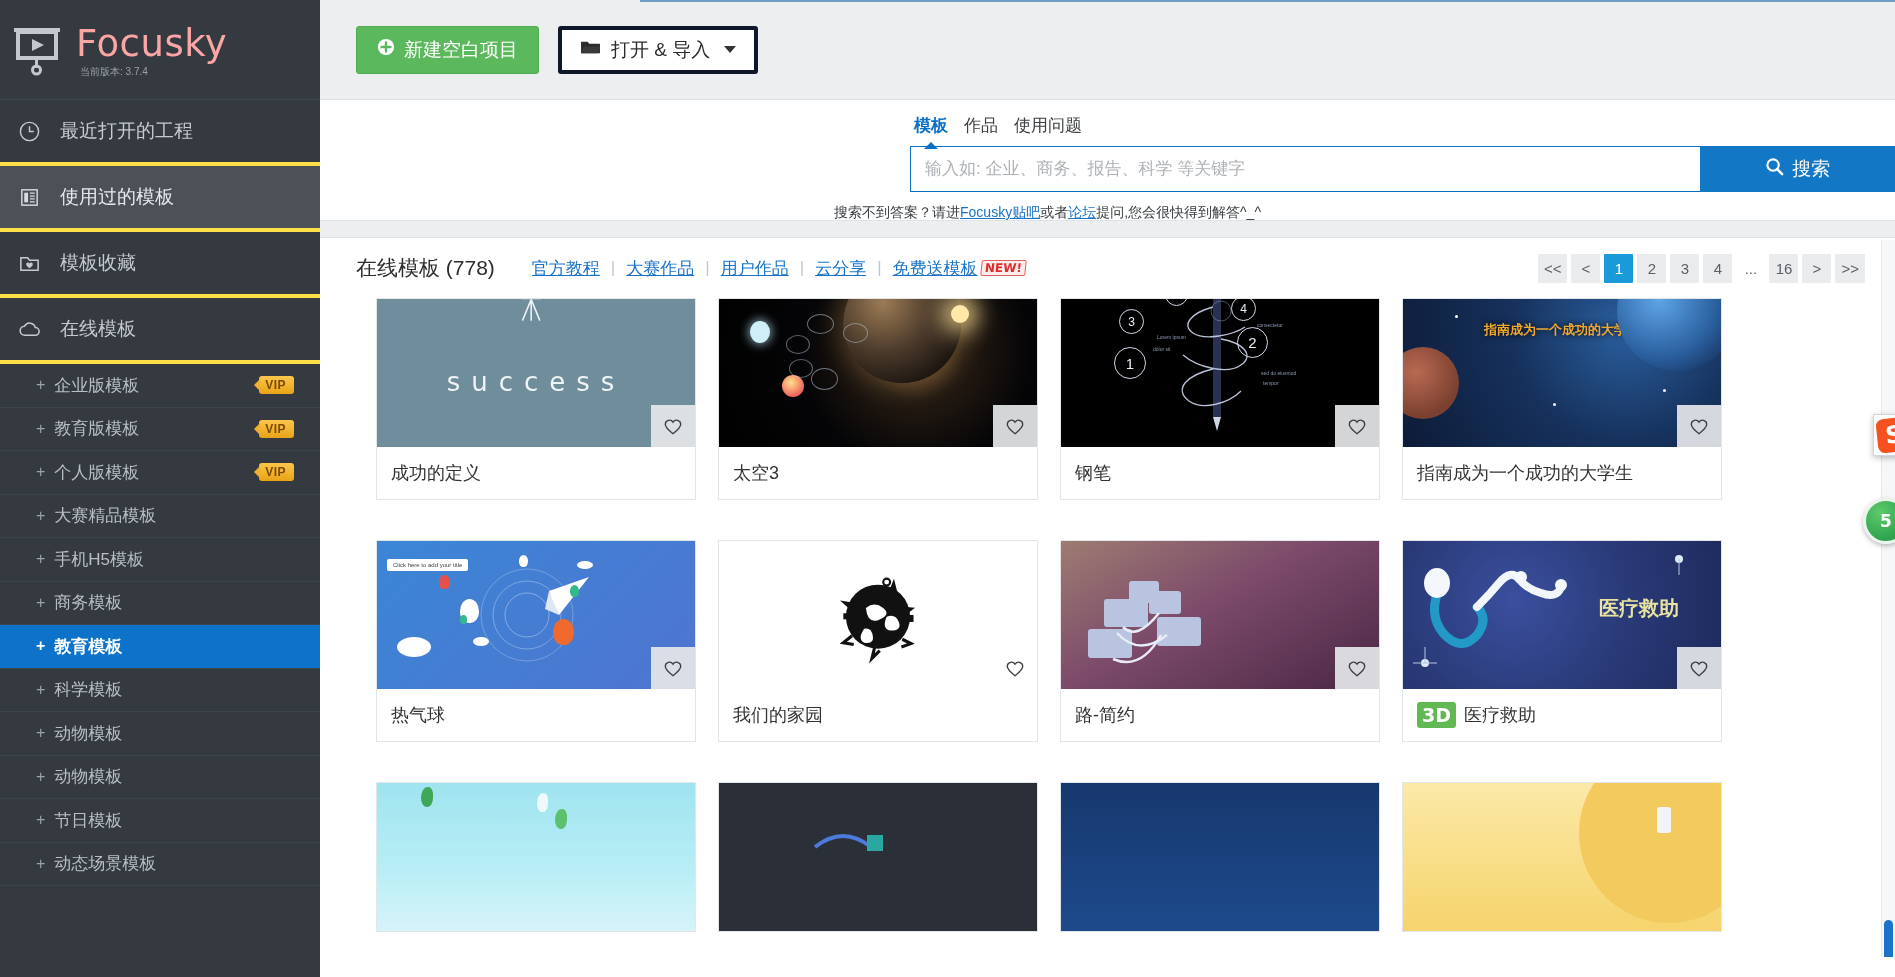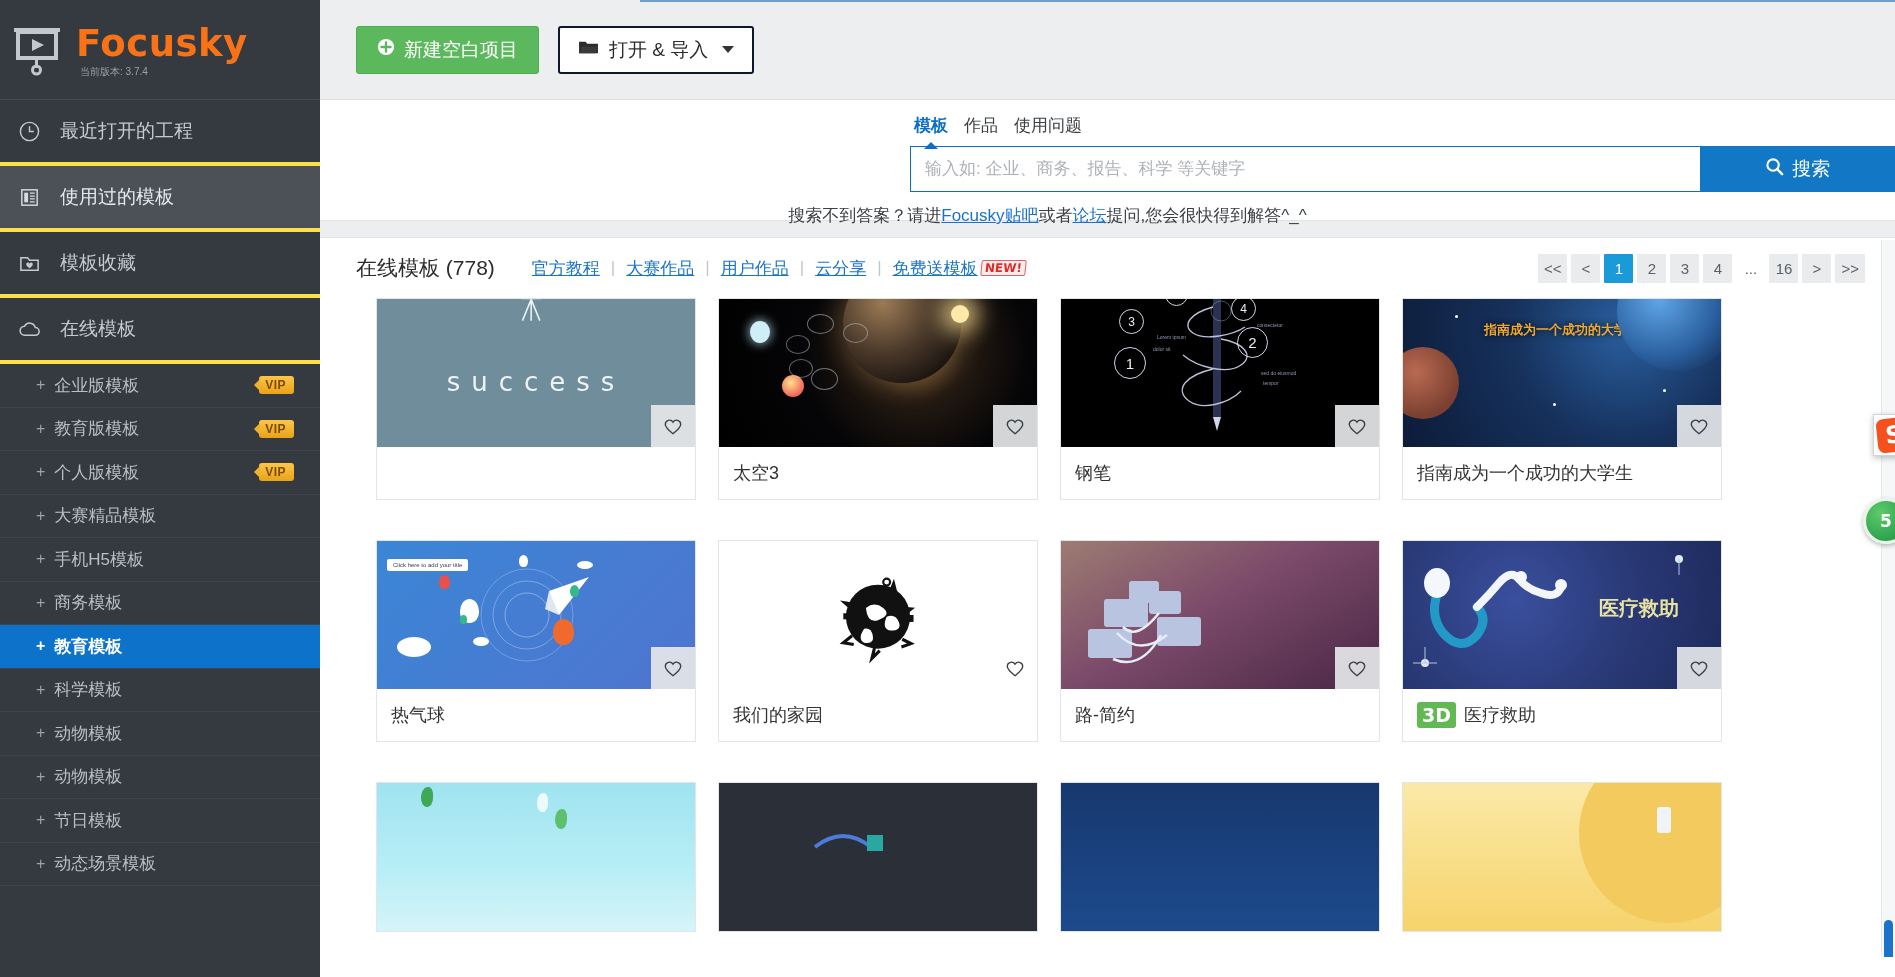--- a/index.html
+++ b/index.html
@@ -21,22 +21,22 @@
   }
   .brand {
     height: 100px;
     display: flex; align-items: center;
     padding-left: 10px;
     border-bottom: 1px solid #41484f;
   }
   .brand-logo { width: 62px; height: 56px; flex: 0 0 62px; margin-right: 4px; }
   .brand-text { display: flex; flex-direction: column; justify-content: center; padding-top: 4px;}
   .brand-name {
-    font-size: 37px; color: #f97316; letter-spacing: .5px; line-height: 38px;
-    font-family: "DejaVu Sans", sans-serif; font-weight: 700;
+    font-size: 37px; color: #fca5a5; letter-spacing: .5px; line-height: 38px;
+    font-family: "DejaVu Sans", sans-serif; font-weight: 400;
   }
   .brand-version { font-size: 10px; color: #9aa0a6; margin-top: 2px; padding-left: 4px;}
 
   .nav-item {
     height: 66px;
     display: flex; align-items: center;
     padding-left: 18px;
     color: #c5cad0;
     font-size: 19px;
     border-bottom: 4px solid #fde047;
@@ -86,21 +86,21 @@
   .btn-new {
     background: #5cb85c; color: #fff;
     height: 48px; padding: 0 20px;
     border: 1px solid #4cae4c; border-radius: 3px;
     display: flex; align-items: center; gap: 9px;
     font-size: 19px; cursor: pointer;
   }
   .btn-open {
     background: #fff; color: #2b2b2b;
     height: 48px; padding: 11px 18px; margin-left: 19px;
-    border: 2px solid #0f172a; border-radius: 3px;
+    border: 4px solid #0f172a; border-radius: 3px;
     display: flex; align-items: center; gap: 10px;
     font-size: 19px; cursor: pointer;
   }
   .caret-dn { width:0;height:0;border-left:6px solid transparent;border-right:6px solid transparent;border-top:7px solid #333; margin-left:4px;}
 
   .search-zone { height: 120px; background:#fff; padding-top: 14px; }
   .search-tabs {
     display: flex; gap: 16px;
     padding-left: 594px;
     font-size: 17px; color: #3c4043;
@@ -119,21 +119,21 @@
     padding: 0 14px; font-size: 17px; color: #333; outline: none;
     font-family: "Liberation Sans", sans-serif;
   }
   .search-input::placeholder { color: #aeb2b6; }
   .search-btn {
     width: 208px; height: 46px; background: #1277c4; color: #fff;
     border: 1px solid #1277c4;
     display: flex; align-items: center; justify-content: center; gap: 8px;
     font-size: 19px; cursor: pointer;
   }
-  .search-hint { text-align: center; font-size: 17px; color: #3c4043; margin-top: 12px; padding-right: 120px;}
+  .search-hint { text-align: center; font-size: 14px; color: #3c4043; margin-top: 12px; padding-right: 120px;}
   .search-hint a { color: #1a73c8; text-decoration: underline; }
 
   .divider-band { height: 18px; background: #eceeef; border-top:1px solid #e1e4e7; border-bottom:1px solid #e1e4e7;}
 
   
   .content { position: relative; height: 722px; overflow: hidden; background: #fff; }
   .section-head {
     display: flex; align-items: center;
     height: 60px; padding: 0 30px 0 36px;
   }
@@ -452,20 +452,21 @@
                 <path d="M25 19l-9 22M25 19l9 22M25 19v22" stroke="#eef3f5" stroke-width="1.6" fill="none"></path>
               </svg>
             </span>
             <div class="word" style="position:absolute;left:0;right:0;top:62px;text-align:center;">success</div>
             <span class="fav">
               <svg viewBox="0 0 24 22" width="22" height="20">
                   <path d="M12 19.5C6.5 15.2 3.5 12.6 3.5 9.1A4.6 4.6 0 0112 6.8a4.6 4.6 0 018.5 2.3c0 3.5-3 6.1-8.5 10.4z" fill="none" stroke="#3c4043" stroke-width="1.5"></path>
                 </svg>
             </span>
           </div>
+          <div class="card-label">成功的定义</div>
         </div>
 
         <div class="card">
           <div class="thumb t-space">
             <span class="planet" style="left:124px;top:-34px;width:118px;height:118px;background:radial-gradient(circle at 34% 32%,#9c7b55 0%,#4a392a 45%,#1b1510 78%);box-shadow:0 0 26px 4px rgba(255,200,120,.25);"></span>
             <span class="planet" style="left:232px;top:6px;width:18px;height:18px;background:#ffe8a8;box-shadow:0 0 22px 10px rgba(255,225,150,.75);"></span>
             <span class="planet" style="left:31px;top:22px;width:20px;height:22px;background:#cfeef7;box-shadow:0 0 10px 2px rgba(190,235,250,.6);"></span>
             <span class="planet" style="left:63px;top:76px;width:22px;height:22px;background:radial-gradient(circle at 40% 35%,#ffe08a 0%,#f0655c 70%);"></span>
             <span class="planet" style="left:88px;top:15px;width:27px;height:20px;border:1px solid rgba(200,215,230,.5);"></span>
             <span class="planet" style="left:67px;top:36px;width:24px;height:19px;border:1px solid rgba(200,215,230,.45);"></span>

